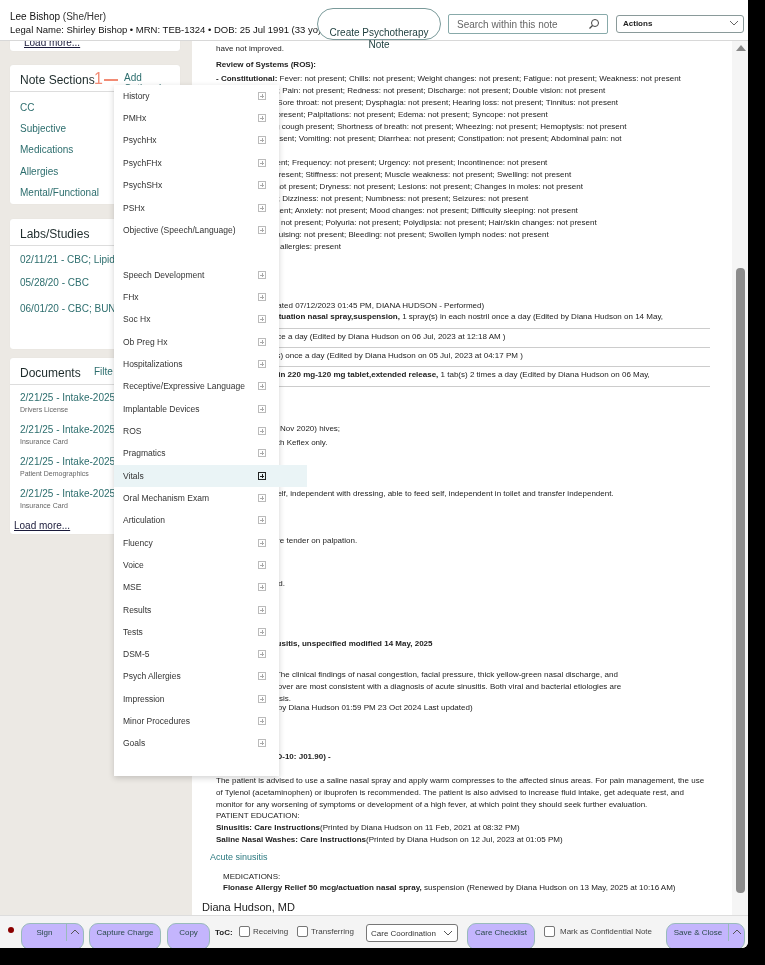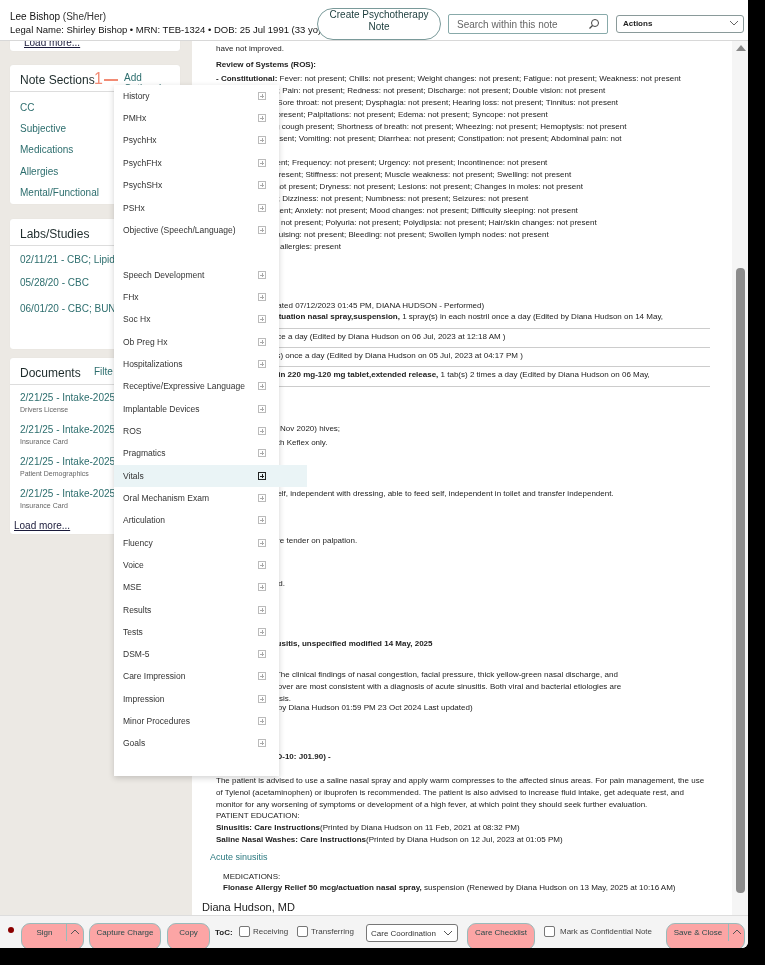--- a/index.html
+++ b/index.html
@@ -6,21 +6,21 @@
   html, body { width: 765px; height: 965px; overflow: hidden; background: #000; }
   body { font-family: "Liberation Sans", "DejaVu Sans", sans-serif; color: #222; position: relative; }
   .app { position: absolute; left: 0; top: 0; width: 748px; height: 948px; background: #ece9e4; overflow: hidden; border-radius: 0 0 6px 0; }
 
   
   .header { position: absolute; left: 0; top: 0; width: 748px; height: 41px; background: #fff; border-bottom: 1px solid #d8d8d8; z-index: 5; }
   .patient-name { position: absolute; left: 10px; top: 11px; font-size: 10px; color: #111; }
   .patient-name b { font-weight: normal; }
   .patient-pronouns { color: #333; }
   .patient-legal { position: absolute; left: 10px; top: 24px; font-size: 9.5px; color: #111; }
-  .create-btn { position: absolute; left: 317px; top: 8px; width: 124px; height: 32px; border: 1px solid #7a9a9a; border-radius: 16px; background: #fff; font-size: 10px; color: #1b3c3c; text-align: center; line-height: 12px; padding-top: 0; }
+  .create-btn { position: absolute; left: 317px; top: 8px; width: 124px; height: 32px; border: 1px solid #7a9a9a; border-radius: 16px; background: #fff; font-size: 10px; color: #1b3c3c; text-align: center; line-height: 12px; padding-top: 18px; }
   .search-box { position: absolute; left: 448px; top: 14px; width: 160px; height: 20px; border: 1px solid #8aa; border-radius: 2px; background: #fff; }
   .search-box input { position: absolute; left: 8px; top: 2px; width: 130px; height: 15px; border: none; outline: none; font-family: "Liberation Sans", sans-serif; font-size: 10px; color: #555; background: transparent; }
   .search-box input::placeholder { color: #666; }
   .search-icon { position: absolute; right: 7px; top: 3px; width: 12px; height: 12px; }
   .actions-select { position: absolute; left: 616px; top: 15px; width: 128px; height: 18px; border: 1px solid #8a9a9a; border-radius: 3px; background: #fff; font-size: 8px; color: #222; padding: 3px 6px; font-weight: bold; }
   .actions-select .chev { position: absolute; right: 4px; top: 3px; width: 10px; height: 8px; }
 
   
   .left-col { position: absolute; left: 0; top: 41px; width: 192px; height: 874px; background: #ece9e4; }
   .card { position: absolute; left: 10px; width: 170px; background: #fff; border-radius: 3px; box-shadow: 0 0 1px rgba(0,0,0,0.08); }
@@ -60,21 +60,21 @@
   .teal-h { position: absolute; font-size: 9px; color: #2d7a80; }
   .hr { position: absolute; left: 24px; width: 494px; height: 1px; background: #ccc; }
   .signer { position: absolute; left: 10px; top: 860px; font-size: 11px; color: #222; }
   .scrollbar { position: absolute; left: 540px; top: 0; width: 16px; height: 874px; background: #f5f5f5; }
   .scroll-up { position: absolute; left: 4px; top: 4px; width: 0; height: 0; border-left: 5px solid transparent; border-right: 5px solid transparent; border-bottom: 6px solid #888; }
   .scroll-thumb { position: absolute; left: 4px; top: 227px; width: 9px; height: 625px; background: #8c8c8c; border-radius: 4px; }
 
   
   .footer { position: absolute; left: 0; top: 915px; width: 748px; height: 33px; background: #f4f4f4; border-top: 1px solid #ddd; }
   .rec-dot { position: absolute; left: 8px; top: 11px; width: 6px; height: 6px; border-radius: 3px; background: #8b0000; }
-  .fbtn { position: absolute; top: 7px; height: 27px; border: 1px solid #9bb; border-radius: 9px; background: #fca5a5; font-size: 8px; color: #2a4a4a; text-align: center; line-height: 17px; }
+  .fbtn { position: absolute; top: 7px; height: 27px; border: 1px solid #9bb; border-radius: 9px; background: #c4b5fd; font-size: 8px; color: #2a4a4a; text-align: center; line-height: 17px; }
   .fbtn .caret { position: absolute; top: 0; width: 18px; height: 17px; border-left: 1px solid #9bb; }
   .caret svg { position: absolute; left: 3px; top: 4px; }
   .toc-label { position: absolute; left: 215px; top: 12px; font-size: 8px; font-weight: bold; color: #222; }
   .chk { position: absolute; top: 10px; width: 11px; height: 11px; border: 1px solid #777; border-radius: 2px; background: #fff; }
   .chk-label { position: absolute; top: 11px; font-size: 8px; color: #444; }
   .care-select { position: absolute; left: 366px; top: 8px; width: 92px; height: 18px; border: 1px solid #777; border-radius: 3px; background: #fff; font-size: 8px; color: #333; padding: 4px 4px; white-space: nowrap; }
   .care-select svg { position: absolute; right: 4px; top: 5px; }
 </style>
 </head>
 <body>
@@ -313,21 +313,21 @@
       </div>
     <div class="dd-item" style="top:536px;">
         <span class="dd-label">Tests</span>
         <span class="dd-plus"></span>
       </div>
     <div class="dd-item" style="top:558px;">
         <span class="dd-label">DSM-5</span>
         <span class="dd-plus"></span>
       </div>
     <div class="dd-item" style="top:580px;">
-        <span class="dd-label">Care Impression</span>
+        <span class="dd-label">Psych Allergies</span>
         <span class="dd-plus"></span>
       </div>
     <div class="dd-item" style="top:603px;">
         <span class="dd-label">Impression</span>
         <span class="dd-plus"></span>
       </div>
     <div class="dd-item" style="top:625px;">
         <span class="dd-label">Minor Procedures</span>
         <span class="dd-plus"></span>
       </div>

